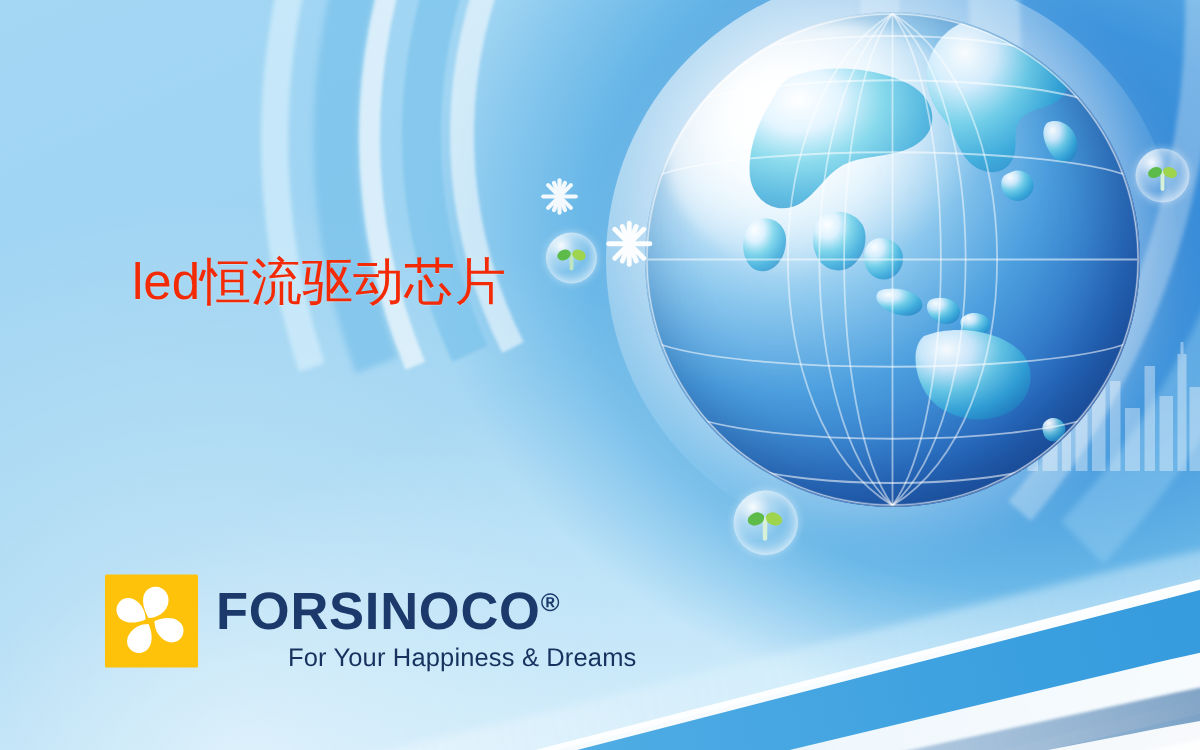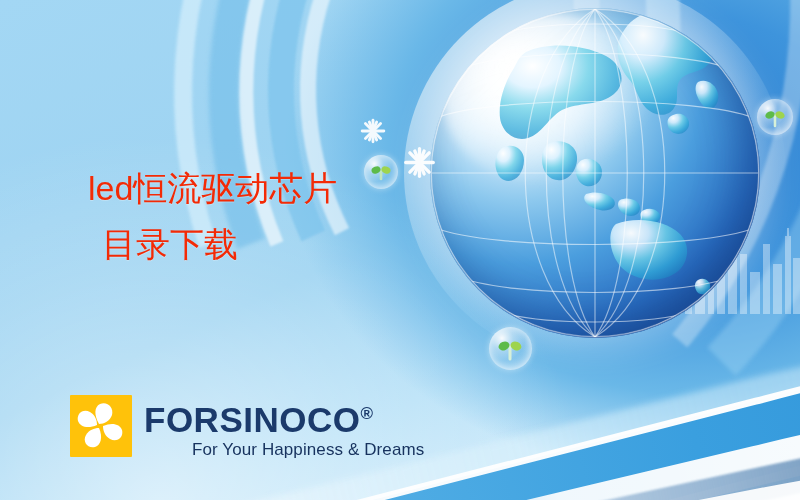--- a/index.html
+++ b/index.html
@@ -121,21 +121,21 @@
     position:absolute; left:88px; top:166px;
     color:#f32a06;
     font-size:34px; line-height:44px;
     letter-spacing:0px;
     text-shadow:0 1px 0 rgba(255,255,255,.25);
     white-space:nowrap;
   }
   .headline .l2 { display:block; padding-left:14px; margin-top:12px; }
 
   
-  .logo { position:absolute; left:70px; top:395px; display:flex; align-items:flex-start; }
+  .logo { position:absolute; left:70px; top:383px; display:flex; align-items:flex-start; }
   .logo-mark {
     width:62px; height:62px; background:#ffc20a; flex:0 0 auto;
     position:relative; border-radius:1px;
   }
   .logo-text { margin-left:12px; padding-top:2px; }
   .logo-name {
     color:#1b3a6b; font-weight:bold; font-size:35px; line-height:34px;
     letter-spacing:.5px; white-space:nowrap;
   }
   .logo-name .reg { font-size:17px; vertical-align:super; letter-spacing:0; }
@@ -317,21 +317,20 @@
     <div class="sw" style="top:184px; height:40px; transform:rotate(-13.4deg);
          background:linear-gradient(90deg, rgba(255,255,255,0) 20%, rgba(255,255,255,.92) 58%, #ffffff 100%);"></div>
     <div class="sw" style="top:200px; height:34px; transform:rotate(-12.2deg);
          background:linear-gradient(90deg, rgba(90,150,200,0) 38%, rgba(72,124,176,.55) 72%, #3f6f9e 100%); filter:blur(1px);"></div>
     <div class="sw" style="top:215px; height:60px; transform:rotate(-11deg);
          background:linear-gradient(90deg, rgba(255,255,255,0) 30%, rgba(255,255,255,.9) 66%, #ffffff 100%);"></div>
   </div>
 
   <div class="headline">
     <span class="l1">led恒流驱动芯片</span>
-    <span class="l2">目录下载</span>
   </div>
 
   <div class="logo">
     <div class="logo-mark">
       <svg viewBox="0 0 62 62" width="62" height="62">
         <g fill="#ffffff">
           <path d="M29 29 C24 20 24 12 30 9  C37 6 44 12 42 20 C40 26 34 29 29 29 Z"></path>
           <path d="M33 31 C42 27 50 29 52 35 C54 42 47 48 40 44 C35 41 33 36 33 31 Z"></path>
           <path d="M29 33 C33 42 31 50 25 52 C18 54 12 47 16 40 C19 35 24 33 29 33 Z"></path>
           <path d="M27 30 C18 34 10 32 8 26 C6 19 13 13 20 17 C25 20 27 25 27 30 Z"></path>

